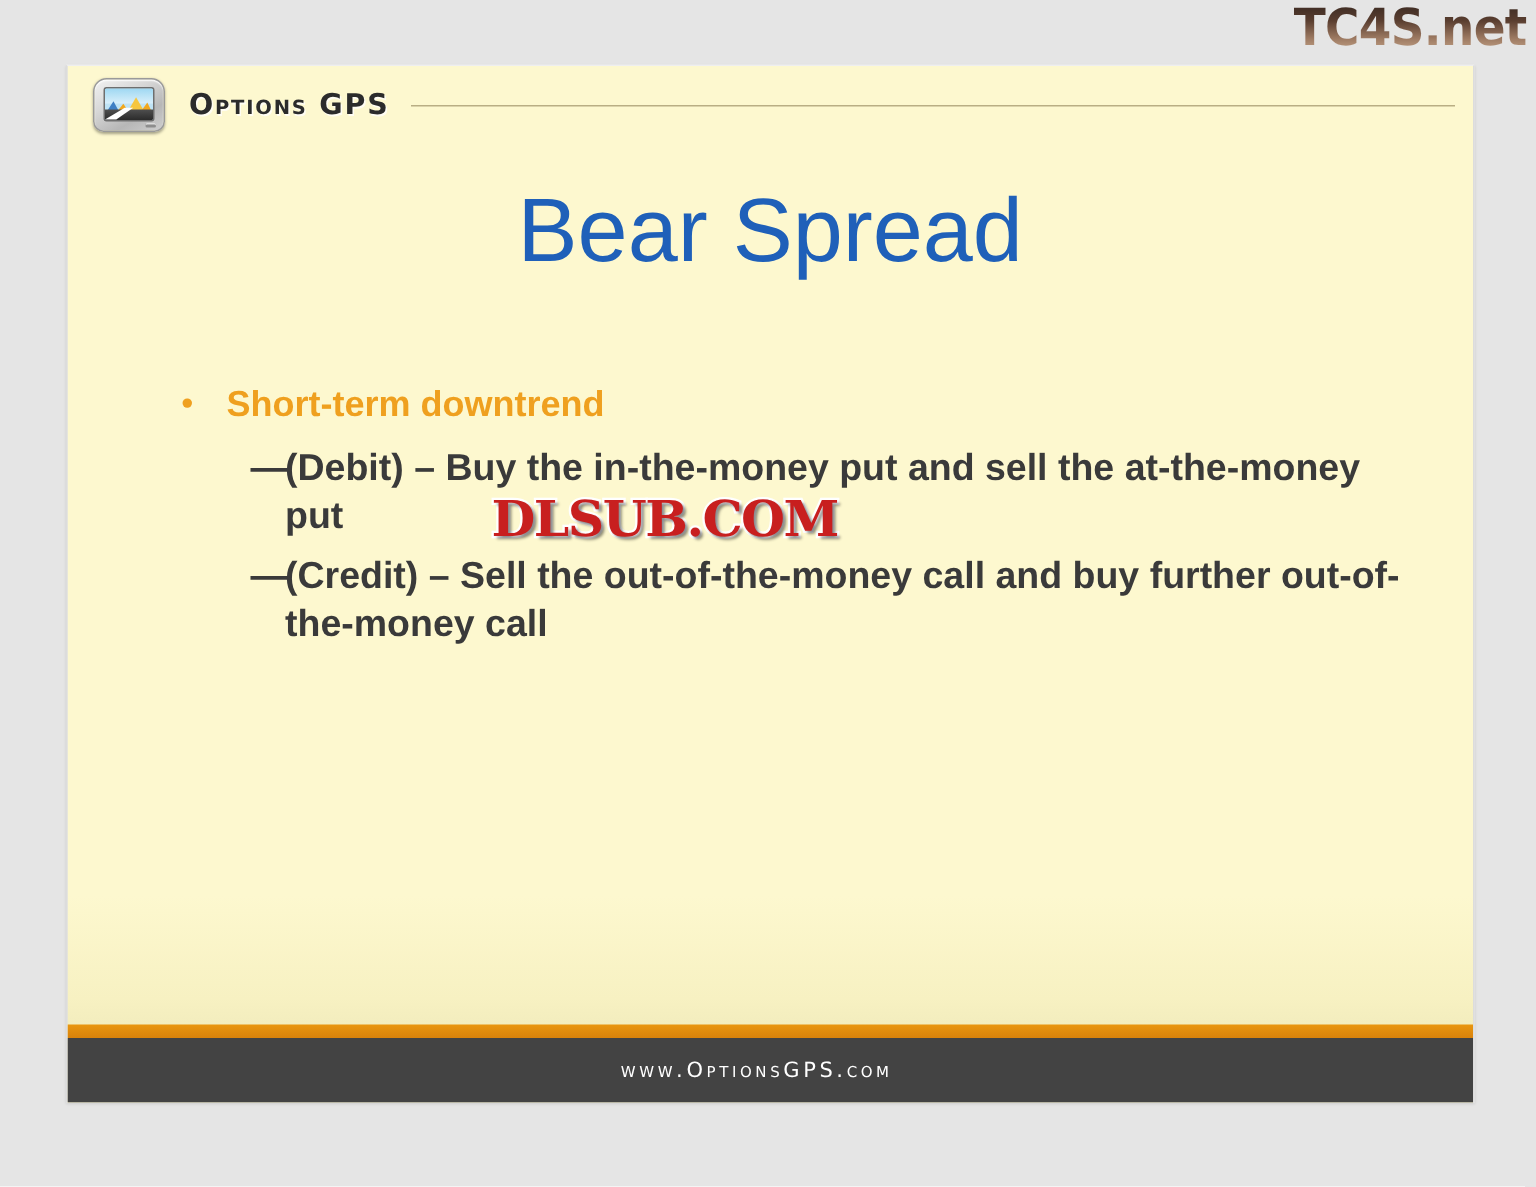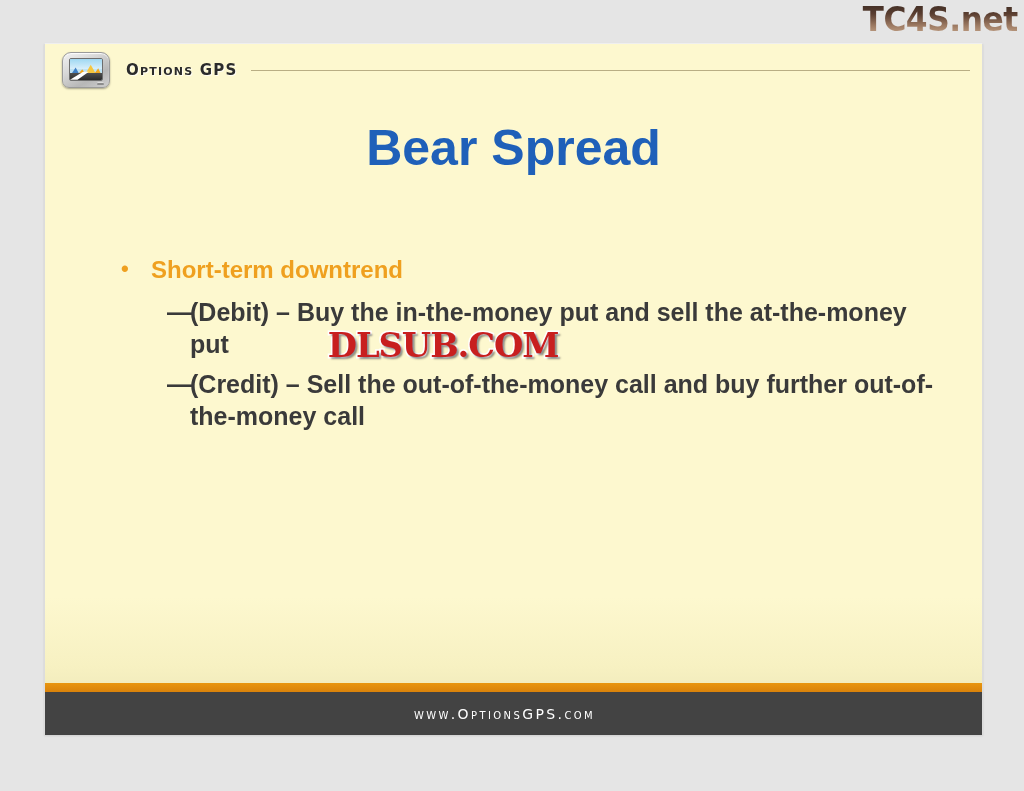--- a/index.html
+++ b/index.html
@@ -109,21 +109,21 @@
     right: 5px; bottom: 2px;
     width: 7px; height: 3px;
     border-radius: 1px;
     background: #8d8d8d;
     box-shadow: inset 0 1px 0 rgba(255,255,255,0.7);
   }
 
   .brand-text {
     margin-left: 16px;
     font-family: "DejaVu Sans", sans-serif;
-    font-size: 15px;
+    font-size: 19px;
     font-weight: bold;
     font-variant: small-caps;
     letter-spacing: 1.2px;
     color: #2b2b2b;
     text-shadow: 1px 1px 0 rgba(255,255,255,0.75);
     white-space: nowrap;
     flex: 0 0 auto;
   }
 
   .header-rule {
@@ -134,22 +134,22 @@
     background: #b9ae84;
   }
 
   
   .slide-title {
     position: absolute;
     left: 0;
     top: 75px;
     width: 100%;
     text-align: center;
-    font-size: 50px;
-    font-weight: bold;
+    font-size: 60px;
+    font-weight: normal;
     color: #1f60b9;
     letter-spacing: 0px;
   }
 
   
   .body-content {
     position: absolute;
     left: 76px;
     top: 212px;
     width: 830px;

